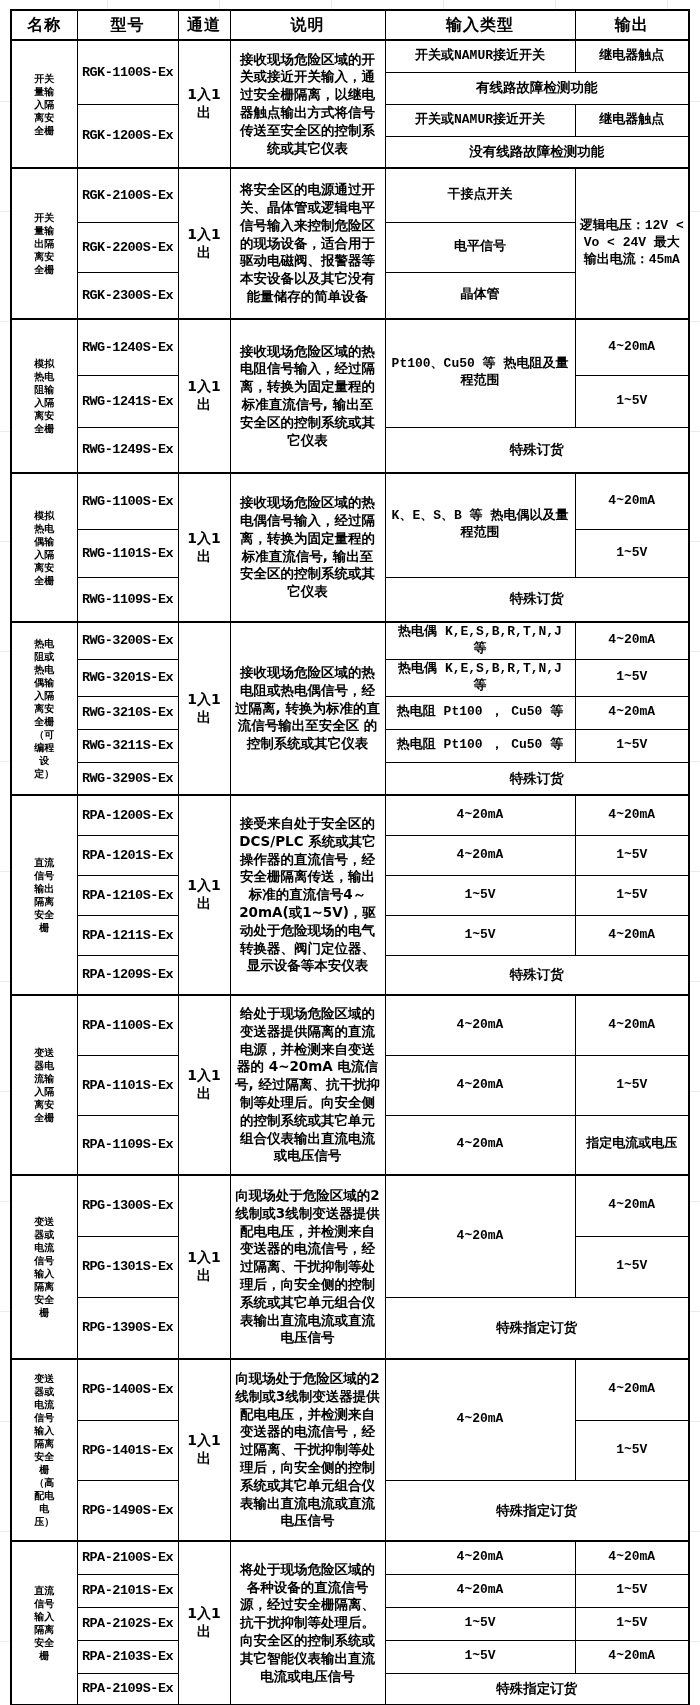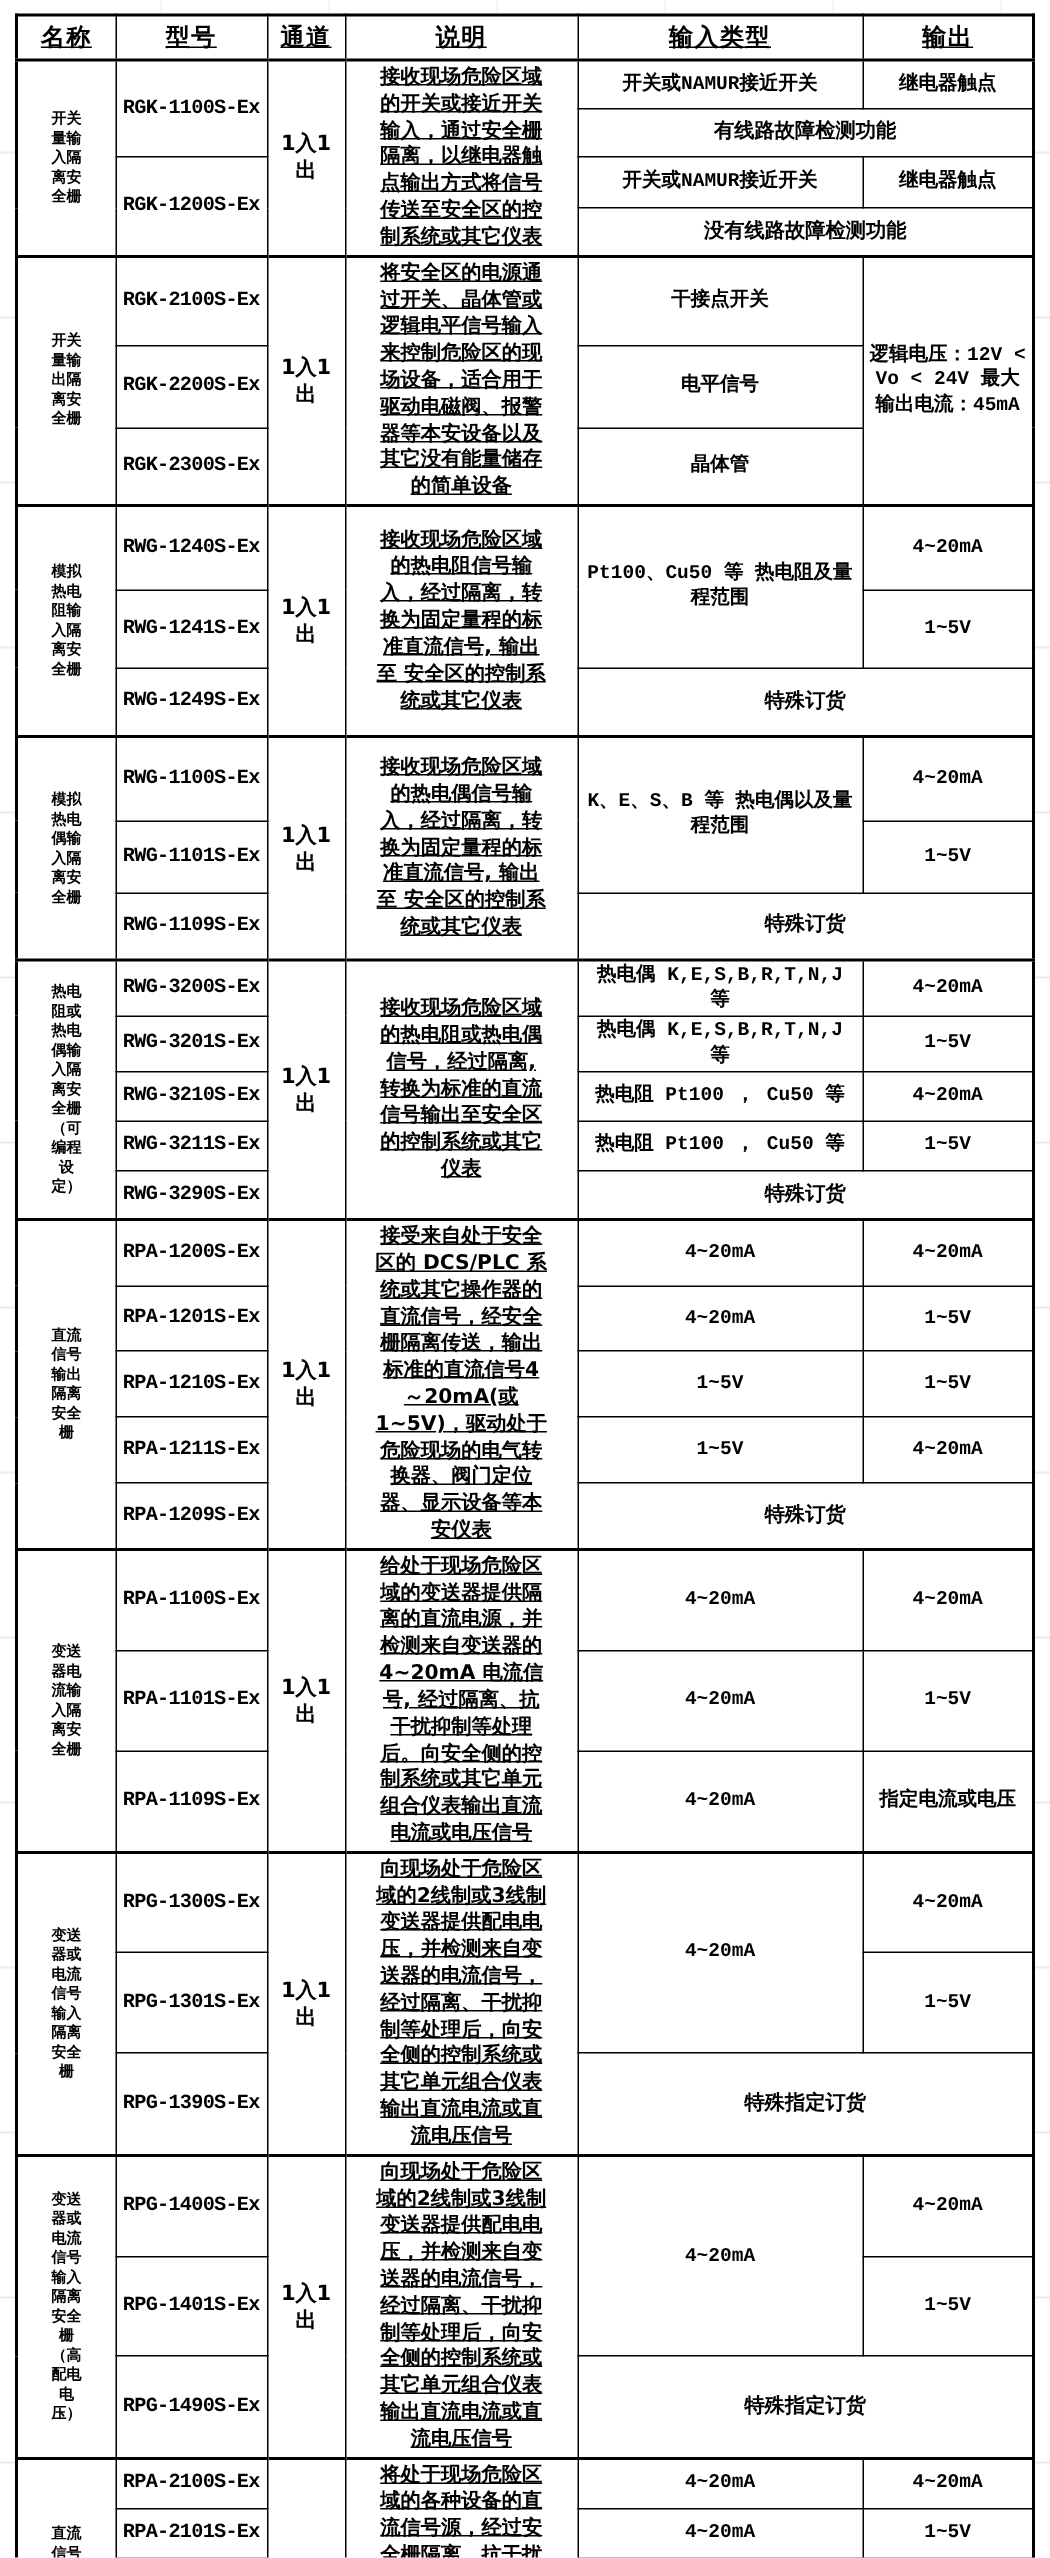--- a/index.html
+++ b/index.html
@@ -28,29 +28,29 @@
     border: 2px solid #000;
   }
   th, td {
     border: 1px solid #000;
     text-align: center;
     vertical-align: middle;
     font-weight: bold;
     padding: 1px 2px;
     overflow: hidden;
   }
-  thead th { height: 30px; font-size: 16px; letter-spacing: 1px; text-decoration: underline; }
+  thead th { height: 30px; font-size: 16px; letter-spacing: 1px; }
   tr.section-start td { border-top: 2px solid #000; }
   td.name-cell  { font-size: 10px; line-height: 1.3; padding: 1px 19px; }
   td.model-cell {
     font-family: Liberation Mono, monospace;
     font-size: 13.5px; letter-spacing: -0.5px; font-weight: bold;
   }
   td.channel-cell { font-size: 14px; }
-  td.desc-cell { font-size: 13.5px; line-height: 1.32; padding: 2px 19px; text-decoration: underline; }
+  td.desc-cell { font-size: 13.5px; line-height: 1.32; padding: 2px 3px; }
   td.io-cell   { font-size: 13px; line-height: 1.3; }
   td.io-cell .latin, td.io-cell { font-family: "Liberation Mono", "DejaVu Sans", monospace; }
   td.merged-cell { font-size: 13.5px; font-family: "DejaVu Sans", sans-serif; }
   td.input-cell, td.output-cell { padding: 1px 3px; }
 </style>
 </head>
 <body>
 
 <div class="grid-bg"></div>
 

